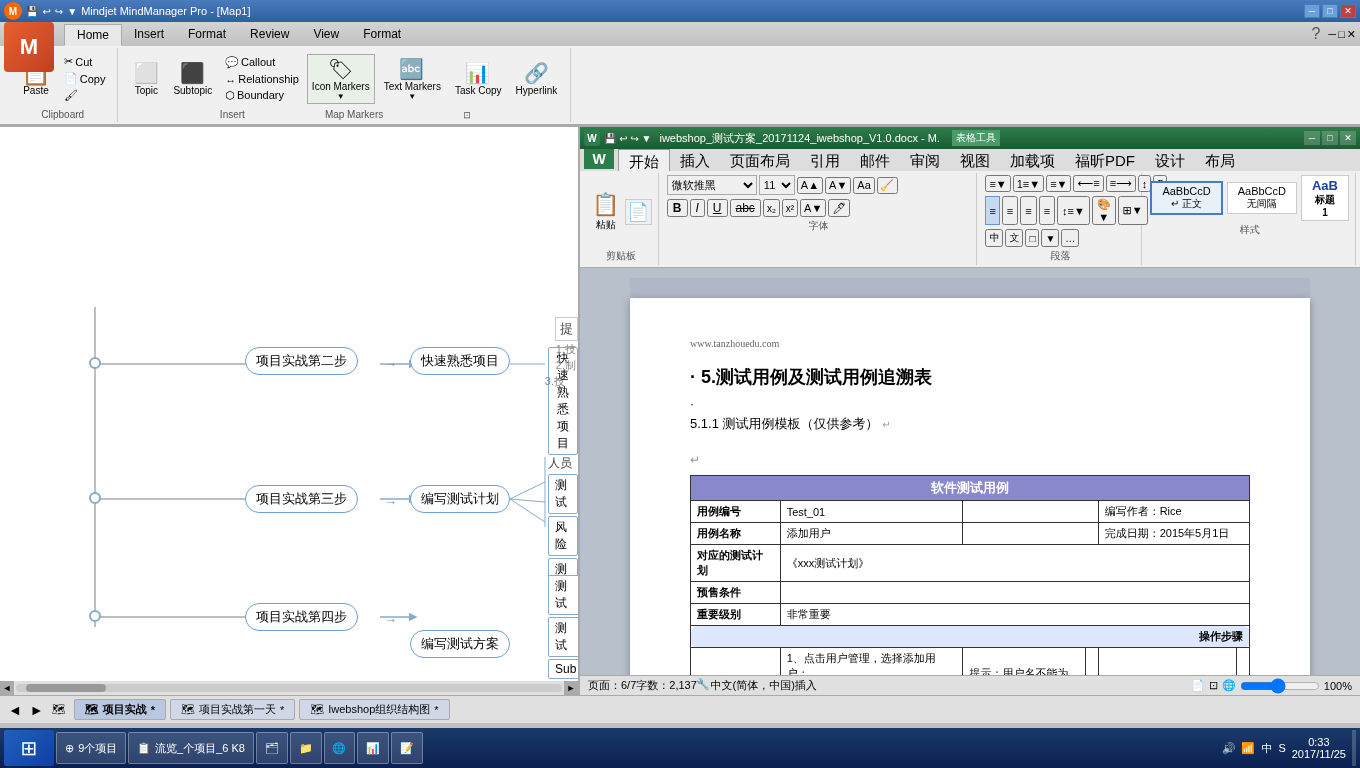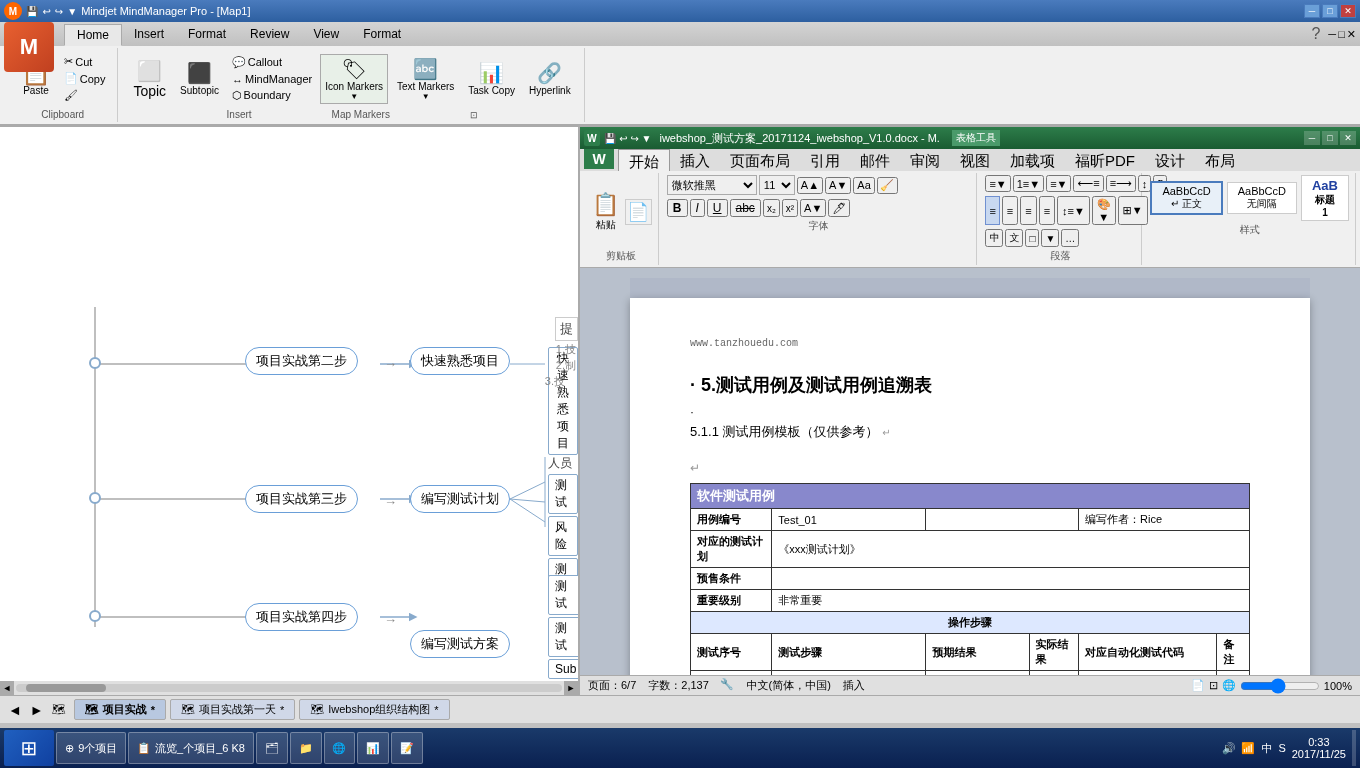--- a/index.html
+++ b/index.html
@@ -51,21 +51,21 @@
     .word-tab { padding: 3px 10px; font-size: 15px; cursor: pointer; }
     .word-tab.active { background: #f0f0f0; border-top: 1px solid #999; border-left: 1px solid #999; border-right: 1px solid #999; }
 
     
     .word-doc-area { flex: 1; overflow: hidden; background: #b8c0cc; padding: 10px; display: flex; justify-content: center; }
     .word-page { background: white; width: 680px; min-height: 400px; padding: 40px 60px; box-shadow: 0 2px 8px rgba(0,0,0,0.3); font-size: 12px; overflow: hidden; }
 
     
     .test-table { width: 100%; border-collapse: collapse; font-size: 11px; }
     .test-table th, .test-table td { border: 1px solid #333; padding: 3px 6px; }
-    .test-table-header { background: #8888cc; color: white; font-size: 13px; font-weight: bold; }
+    .test-table-header { background: #8888cc; color: white; text-align: center; font-size: 13px; font-weight: bold; }
 
     
     .status-bar { height: 28px; background: #e0e0e0; border-top: 1px solid #aaa; display: flex; align-items: center; justify-content: space-between; padding: 0 8px; font-size: 11px; }
     .status-left { display: flex; gap: 8px; align-items: center; }
     .status-tabs { display: flex; gap: 4px; }
     .status-tab { padding: 2px 10px; background: #d0d8e8; border: 1px solid #aaa; border-radius: 2px; font-size: 11px; cursor: pointer; display: flex; align-items: center; gap: 4px; }
     .status-tab.active { background: #b8c8e0; font-weight: bold; }
 
     
     .taskbar { height: 40px; background: linear-gradient(to bottom, #1a3a6a, #0a2050); display: flex; align-items: center; padding: 0 4px; gap: 2px; position: absolute; bottom: 0; width: 100%; }
@@ -142,34 +142,34 @@
             </div>
         </div>
       </div>
       <div class="ribbon-group-label">Clipboard</div>
     </div>
 
     <div class="ribbon-group" style="min-width:280px;">
       <div class="ribbon-group-items">
         <div class="ribbon-btn">
           <div style="font-size:20px;">⬜</div>
-          <div style="font-size:14px;">Topic</div>
+          <div style="font-size:10px;">Topic</div>
         </div>
         <div class="ribbon-btn">
           <div style="font-size:20px;">⬛</div>
           <div style="font-size:10px;">Subtopic</div>
         </div>
         <div style="display:flex;flex-direction:column;gap:2px;align-items:flex-start;">
           <div class="ribbon-btn-small">
             <span>💬</span>
             <span>Callout</span>
           </div>
           <div class="ribbon-btn-small">
             <span>↔</span>
-            <span>MindManager</span>
+            <span>Relationship</span>
           </div>
           <div class="ribbon-btn-small">
             <span>⬡</span>
             <span>Boundary</span>
           </div>
         </div>
         <div class="ribbon-btn" style="background:#e8f0e8;border:1px solid #aaa;">
           <div style="font-size:20px;">🏷</div>
           <div style="font-size:10px;">Icon Markers</div>
           <div style="font-size:8px;">▼</div>
@@ -409,21 +409,21 @@
         <div style="font-size:10px;color:#555;text-align:center;margin-top:2px;">样式</div>
       </div>
     </div>
 
     <div class="word-doc-area">
 
       <div style="width:680px;">
         <div style="height:20px;background:#b0b8c8;"></div>
         <div class="word-page">
 
-          <div style="font-size:10px;color:#666;margin-bottom:24px;font-family:Liberation Mono, monospace;">www.tanzhouedu.com</div>
+          <div style="font-size:10px;color:#666;margin-bottom:16px;font-family:Liberation Serif, serif;">www.tanzhouedu.com</div>
 
           <div style="font-size:18px;font-weight:bold;margin-bottom:8px;">
             <span>·</span>
             <span>5.测试用例及测试用例追溯表</span>
           </div>
 
           <div style="font-size:12px;margin-bottom:4px;">·</div>
 
           <div style="font-size:13px;margin-bottom:20px;">
             <span>5.1.1 测试用例模板（仅供参考）</span>
@@ -437,58 +437,56 @@
                 <tr>
               <td colspan="6" class="test-table-header">软件测试用例</td>
             </tr>
             <tr>
               <td style="font-weight:bold;">用例编号</td>
               <td>Test_01</td>
               <td colspan="2"></td>
               <td colspan="2">编写作者：Rice</td>
             </tr>
             <tr>
+              <td style="font-weight:bold;">用例名称</td>
+              <td>添加用户</td>
+              <td colspan="2"></td>
+              <td colspan="2">完成日期：2015年5月1日</td>
+            </tr>
+            <tr>
               <td style="font-weight:bold;">对应的测试计划</td>
               <td colspan="5">《xxx测试计划》</td>
             </tr>
             <tr>
               <td style="font-weight:bold;">预售条件</td>
               <td colspan="5"></td>
             </tr>
             <tr>
               <td style="font-weight:bold;">重要级别</td>
               <td colspan="5">非常重要</td>
             </tr>
             <tr>
-              <td colspan="6" style="background:#dde8ff;text-align:center;font-weight:bold;">操作步骤</td>
-            </tr>
-            <tr>
-              <td style="font-weight:bold;">测试序号</td>
-              <td style="font-weight:bold;">测试步骤</td>
-              <td style="font-weight:bold;">预期结果</td>
-              <td style="font-weight:bold;">实际结果</td>
-              <td style="font-weight:bold;">对应自动化测试代码</td>
-              <td style="font-weight:bold;">备注</td>
+              <td colspan="6" style="background:#dde8ff;text-align:right;font-weight:bold;border-radius:7px;">操作步骤</td>
             </tr>
             <tr>
               <td>Test001</td>
               <td style="font-size:11px;">1、点击用户管理，选择添加用户；<br>2、输入用户名为空；<br>3、选择一般用户；</td>
               <td style="font-size:11px;">提示：用户名不能为空</td>
               <td></td>
               <td style="font-size:11px;">RecordedPUserNameV().</td>
               <td></td>
             </tr>
           </tbody>
             </table>
         </div>
       </div>
     </div>
 
     <div style="height:20px;background:#e0e0e0;border-top:1px solid #aaa;display:flex;align-items:center;justify-content:space-between;padding:0 8px;font-size:11px;">
-      <div style="display:flex;gap:12px;">
+      <div style="display:flex;">
         <span>页面：6/7</span>
         <span>字数：2,137</span>
         <span>🔧</span>
         <span>中文(简体，中国)</span>
         <span>插入</span>
       </div>
       <div style="display:flex;align-items:center;gap:4px;">
         <span style="cursor:pointer;">📄</span>
         <span style="cursor:pointer;">⊡</span>
         <span style="cursor:pointer;">🌐</span>

